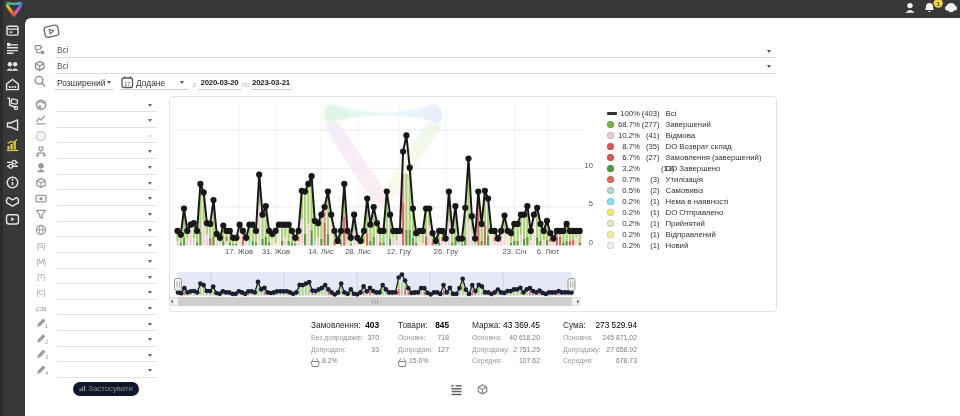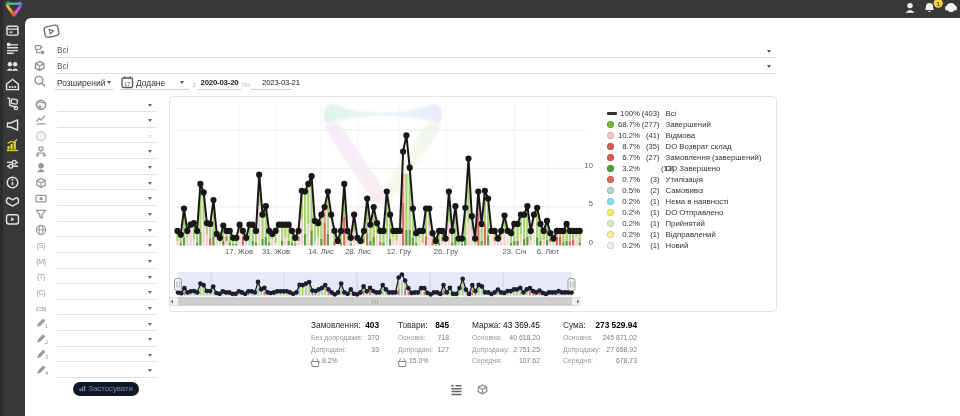--- a/index.html
+++ b/index.html
@@ -955,21 +955,21 @@
 <div class="abs" style="left:55px;top:88.8px;width:58px;border-bottom:1px solid #cfcfcf"></div>
 
 <div class="abs" style="left:136px;top:78.2px;font-size:8.4px;color:#333">Додане</div>
 <div class="abs" style="left:180px;top:81px;width:0;height:0;border-left:2.8px solid transparent;border-right:2.8px solid transparent;border-top:3.4px solid #555"></div>
 <div class="abs" style="left:120px;top:88.8px;width:69px;border-bottom:1px solid #cfcfcf"></div>
 
 <div class="abs" style="left:192.5px;top:79.5px;font-size:7.4px;color:#bbb">з</div>
 <div class="abs" style="left:199px;top:77.8px;width:41px;text-align:center;font-size:7.8px;color:#222;font-weight:bold;letter-spacing:-0.2px">2020-03-20</div>
 <div class="abs" style="left:198px;top:88.8px;width:43px;border-bottom:1px solid #cfcfcf"></div>
 <div class="abs" style="left:242px;top:79.5px;font-size:7.4px;color:#bbb">по</div>
-<div class="abs" style="left:262px;top:77.8px;width:40px;text-align:left;font-size:7.8px;color:#222;font-weight:normal;letter-spacing:-0.2px">2023-03-21</div>
+<div class="abs" style="left:251px;top:77.8px;width:40px;text-align:center;font-size:7.8px;color:#222;font-weight:bold;letter-spacing:-0.2px">2023-03-21</div>
 <div class="abs" style="left:250.5px;top:88.8px;width:41px;border-bottom:1px solid #cfcfcf"></div>
 
 <div style="position:absolute;left:57px;top:111.1px;width:100px;border-bottom:1px solid #e2e2e2"></div>
 <div style="position:absolute;left:147.5px;top:103.5px;width:0;height:0;border-left:2.9px solid transparent;border-right:2.9px solid transparent;border-top:3.5px solid #666"></div>
 <div style="position:absolute;left:57px;top:126.7px;width:100px;border-bottom:1px solid #e2e2e2"></div>
 <div style="position:absolute;left:147.5px;top:119.1px;width:0;height:0;border-left:2.9px solid transparent;border-right:2.9px solid transparent;border-top:3.5px solid #666"></div>
 <div style="position:absolute;left:57px;top:142.4px;width:100px;border-bottom:1px solid #e2e2e2"></div>
 <div style="position:absolute;left:147.5px;top:134.8px;width:0;height:0;border-left:2.9px solid transparent;border-right:2.9px solid transparent;border-top:3.5px solid #ddd"></div>
 <div style="position:absolute;left:57px;top:158.0px;width:100px;border-bottom:1px solid #e2e2e2"></div>
 <div style="position:absolute;left:147.5px;top:150.4px;width:0;height:0;border-left:2.9px solid transparent;border-right:2.9px solid transparent;border-top:3.5px solid #666"></div>
@@ -1031,19 +1031,19 @@
 <div style="position:absolute;left:409px;top:357px;font-size:6.9px;color:#7b7b7b">15.0%</div>
 <div style="position:absolute;left:472px;top:319.5px;font-size:8.3px;color:#2b2b2b">Маржа:</div>
 <div style="position:absolute;left:472px;top:319.5px;width:68px;text-align:right;font-size:8.3px;color:#000;font-weight:normal">43 369.45</div>
 <div style="position:absolute;left:472px;top:334px;font-size:6.9px;color:#979797">Основна:</div>
 <div style="position:absolute;left:472px;top:334px;width:68px;text-align:right;font-size:6.9px;color:#7b7b7b">40 618.20</div>
 <div style="position:absolute;left:472px;top:345.5px;font-size:6.9px;color:#979797">Допродажу:</div>
 <div style="position:absolute;left:472px;top:345.5px;width:68px;text-align:right;font-size:6.9px;color:#7b7b7b">2 751.25</div>
 <div style="position:absolute;left:472px;top:357px;font-size:6.9px;color:#979797">Середня:</div>
 <div style="position:absolute;left:472px;top:357px;width:68px;text-align:right;font-size:6.9px;color:#7b7b7b">107.62</div>
 <div style="position:absolute;left:563px;top:319.5px;font-size:8.3px;color:#2b2b2b">Сума:</div>
-<div style="position:absolute;left:563px;top:319.5px;width:74px;text-align:right;font-size:8.3px;color:#000;font-weight:bold">273 529.94</div>
+<div style="position:absolute;left:563px;top:319.5px;width:74px;text-align:right;font-size:8.3px;color:#000;font-weight:normal">273 529.94</div>
 <div style="position:absolute;left:563px;top:334px;font-size:6.9px;color:#979797">Основна:</div>
 <div style="position:absolute;left:563px;top:334px;width:74px;text-align:right;font-size:6.9px;color:#7b7b7b">245 871.02</div>
 <div style="position:absolute;left:563px;top:345.5px;font-size:6.9px;color:#979797">Допродажу:</div>
 <div style="position:absolute;left:563px;top:345.5px;width:74px;text-align:right;font-size:6.9px;color:#7b7b7b">27 658.92</div>
 <div style="position:absolute;left:563px;top:357px;font-size:6.9px;color:#979797">Середня:</div>
 <div style="position:absolute;left:563px;top:357px;width:74px;text-align:right;font-size:6.9px;color:#7b7b7b">678.73</div>
 
 </body></html>

